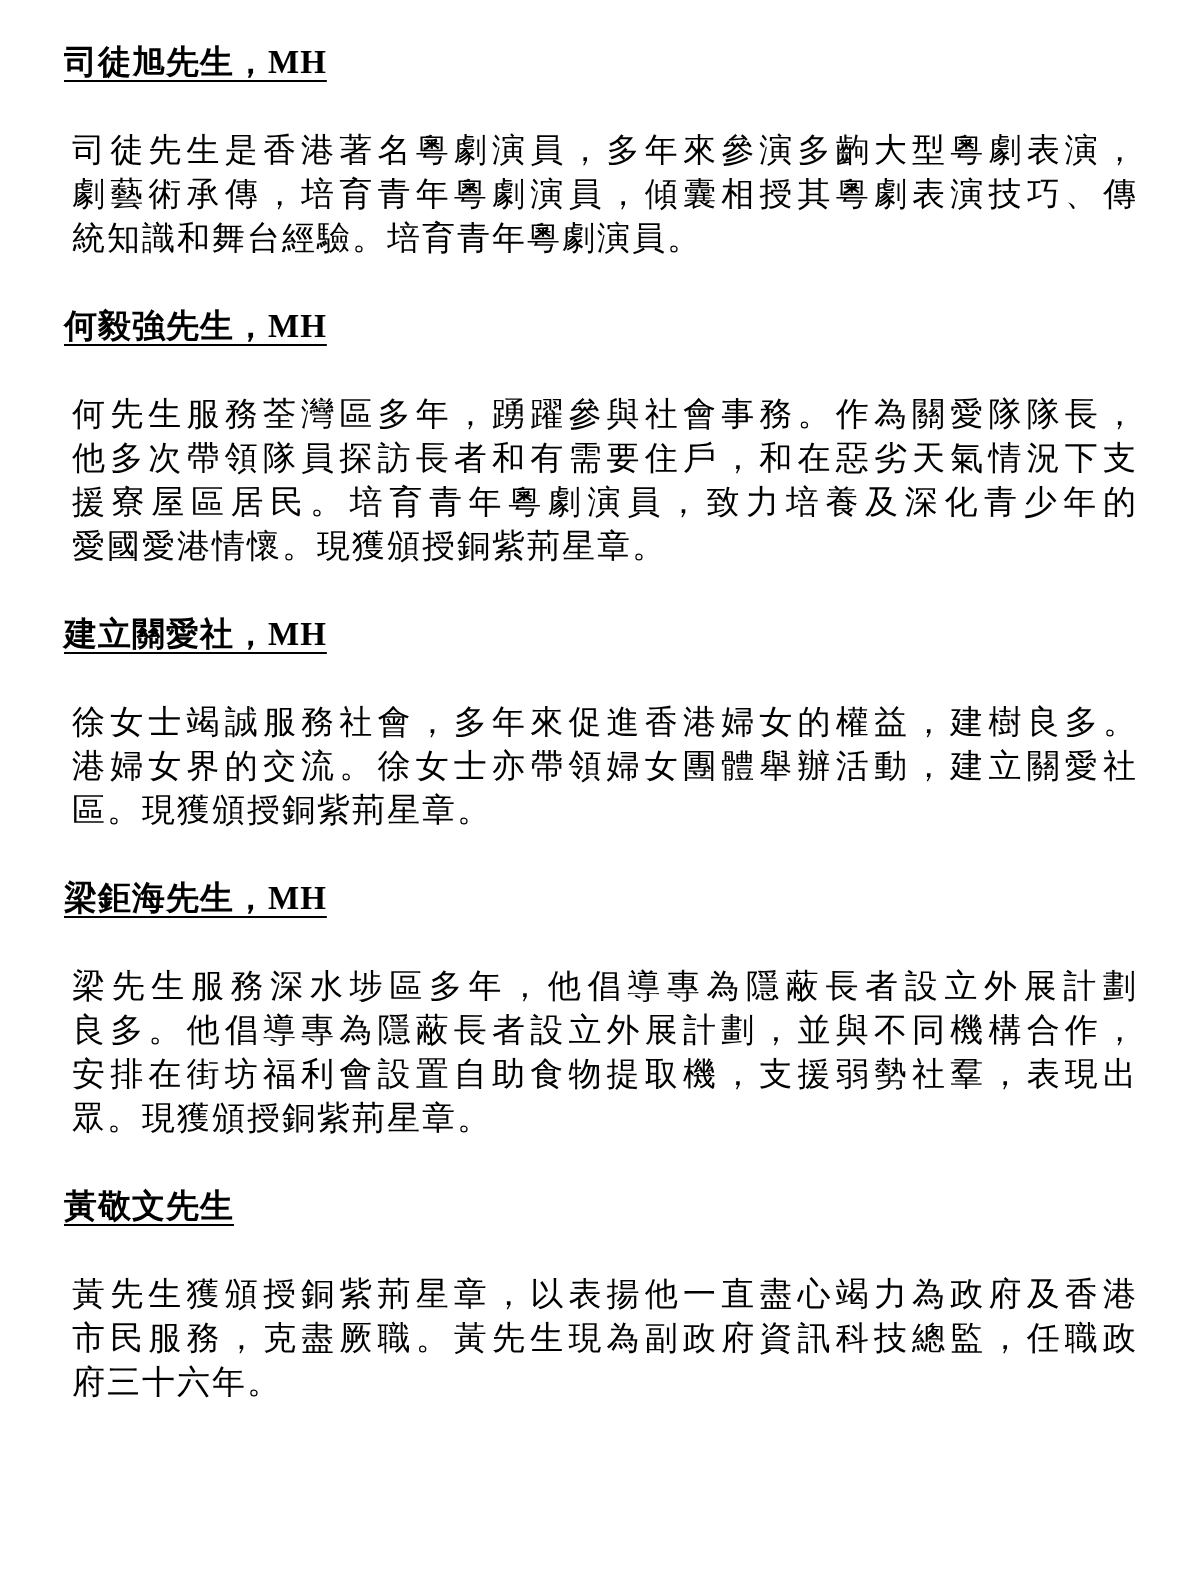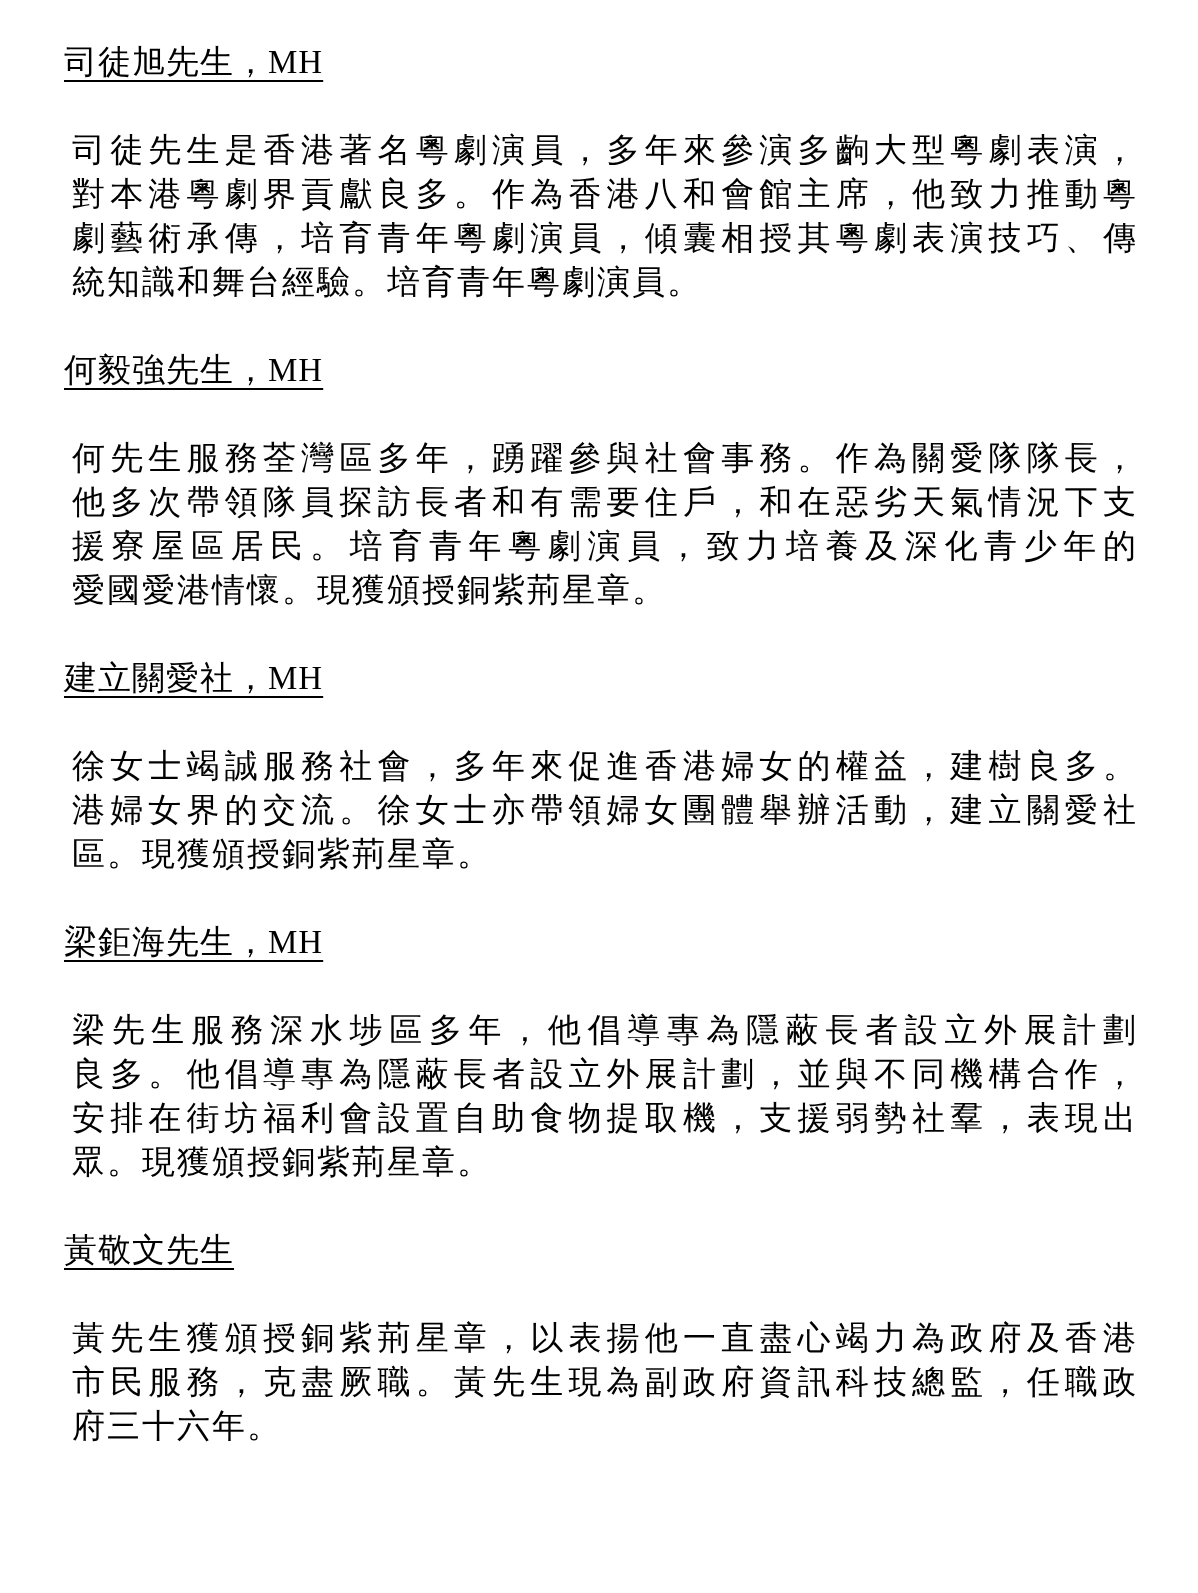--- a/index.html
+++ b/index.html
@@ -17,21 +17,21 @@
     padding: 40px 62px 0 64px;
     font-family: "Liberation Serif", "DejaVu Serif", serif;
     font-size: 33px;
     overflow: hidden;
   }
   .section {
     margin: 0;
   }
   .heading {
     font-size: 33px;
-    font-weight: normal;
+    font-weight: bold;
     line-height: 44px;
     margin: 0 0 44px 0;
     text-decoration: underline;
     text-decoration-thickness: 2px;
     text-underline-offset: 7px;
     letter-spacing: 1px;
     white-space: nowrap;
   }
   .para {
     margin: 0 0 44px 8px;
@@ -50,21 +50,20 @@
 </style>
 </head>
 <body>
 
 <div class="page">
 
   <div class="section">
     <h2 class="heading">司徒旭先生，MH</h2>
     <div class="para">
       <div class="pline">司徒先生是香港著名粵劇演員，多年來參演多齣大型粵劇表演，</div>
-      <div class="pline">對本港粵劇界貢獻良多。作為香港八和會館主席，他致力推動粵</div>
       <div class="pline">劇藝術承傳，培育青年粵劇演員，傾囊相授其粵劇表演技巧、傳</div>
       <div class="pline end">統知識和舞台經驗。培育青年粵劇演員。</div>
     </div>
   </div>
 
   <div class="section">
     <h2 class="heading">何毅強先生，MH</h2>
     <div class="para">
       <div class="pline">何先生服務荃灣區多年，踴躍參與社會事務。作為關愛隊隊長，</div>
       <div class="pline">他多次帶領隊員探訪長者和有需要住戶，和在惡劣天氣情況下支</div>

